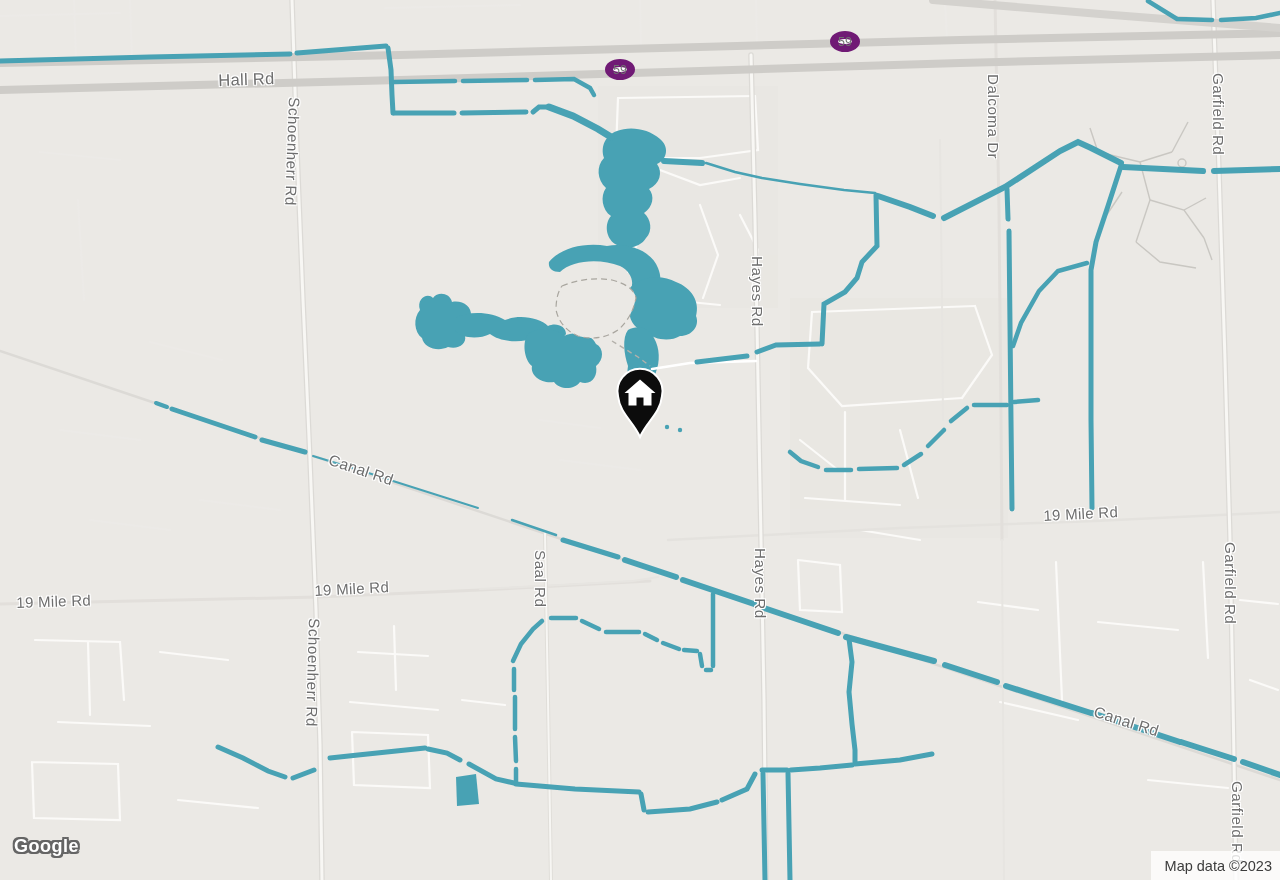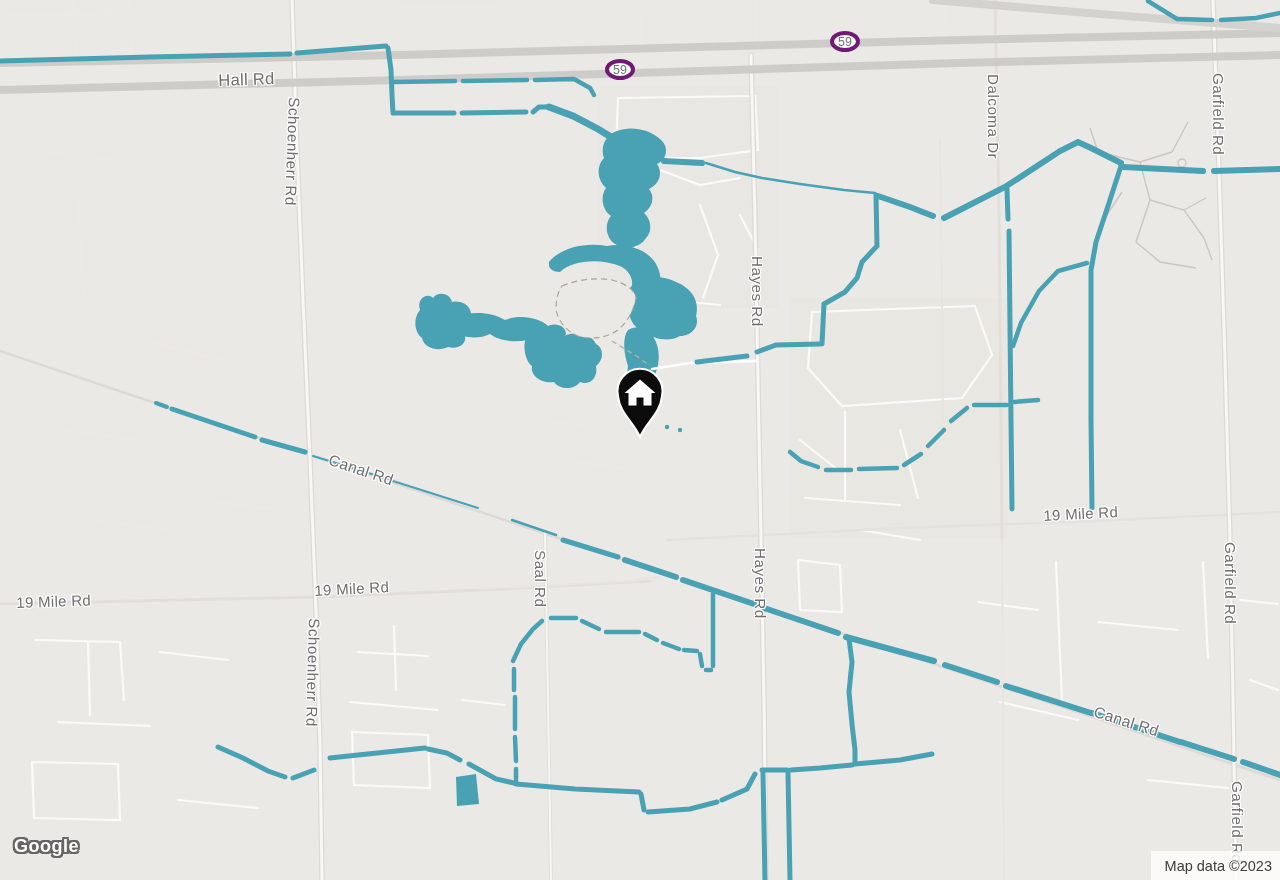--- a/index.html
+++ b/index.html
@@ -4,21 +4,21 @@
 <style>
   html,body{margin:0;padding:0;background:#ebe9e5;}
   .map-viewport{position:relative;width:1280px;height:880px;overflow:hidden;
     background:#ebe9e5;font-family:"Liberation Sans",sans-serif;cursor:grab;}
   .map-viewport svg{position:absolute;left:0;top:0;}
   .lbl{position:absolute;color:#6e6e6e;font-size:15px;letter-spacing:.3px;white-space:nowrap;
     text-shadow:-1px -1px 0 #fff,1px -1px 0 #fff,-1px 1px 0 #fff,1px 1px 0 #fff,0 0 3px #fff;
     transform-origin:left top;user-select:none;}
   .lbl-v{writing-mode:vertical-rl;font-size:15.2px;letter-spacing:.5px;}
   .lbl-big{font-size:16.5px;}
-  .shield{position:absolute;width:30px;height:21px;background:#fff;border:4px solid #701a75;
+  .shield{position:absolute;width:30px;height:21px;background:#fff;border:8px solid #701a75;
     border-radius:50%;color:#717171;font-size:12.5px;font-weight:500;display:flex;
     align-items:center;justify-content:center;box-sizing:border-box;user-select:none;}
   .google-logo{position:absolute;left:14px;top:836px;font-size:18px;font-weight:700;color:#fff;
     letter-spacing:.5px;user-select:none;
     text-shadow:-2px -2px 0 #656565,2px -2px 0 #656565,-2px 2px 0 #656565,2px 2px 0 #656565,
       -2px 0 0 #656565,2px 0 0 #656565,0 -2px 0 #656565,0 2px 0 #656565,0 0 2px #656565;}
   .attribution{position:absolute;right:0;bottom:0;height:29px;display:flex;align-items:center;
     padding:0 8px 0 14px;background:rgba(255,255,255,.78);color:#3c3c3c;font-size:14.5px;user-select:none;}
 </style>
 </head>

